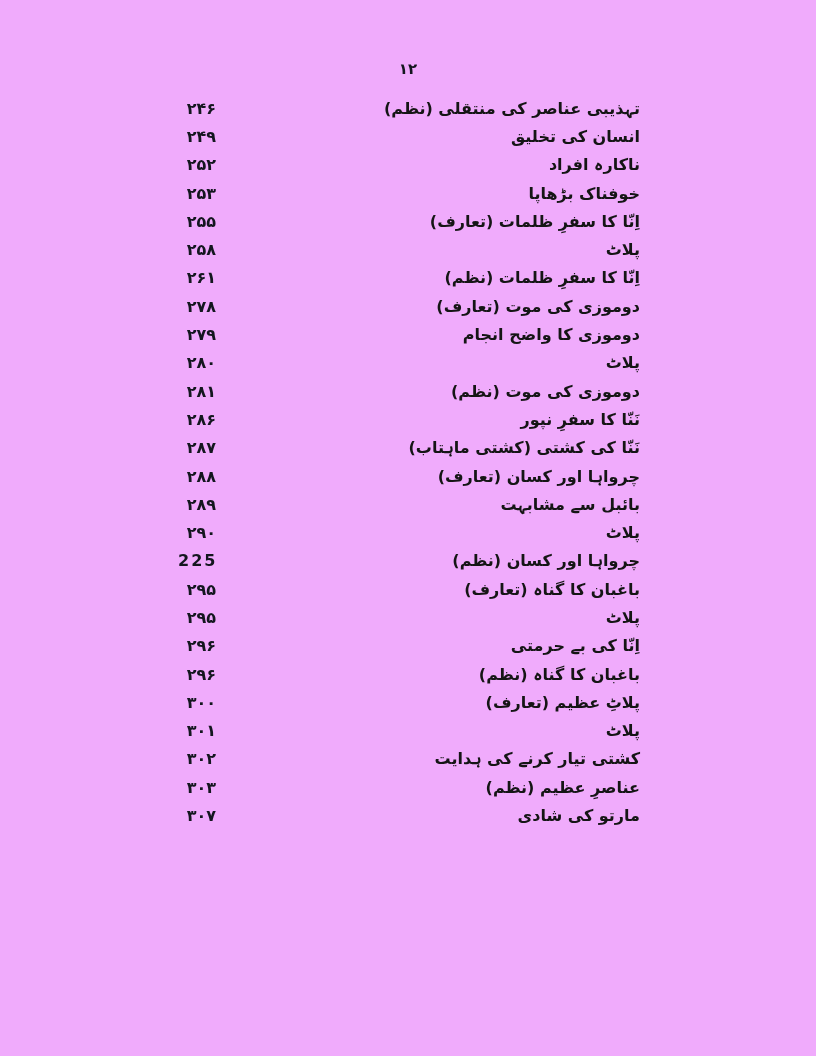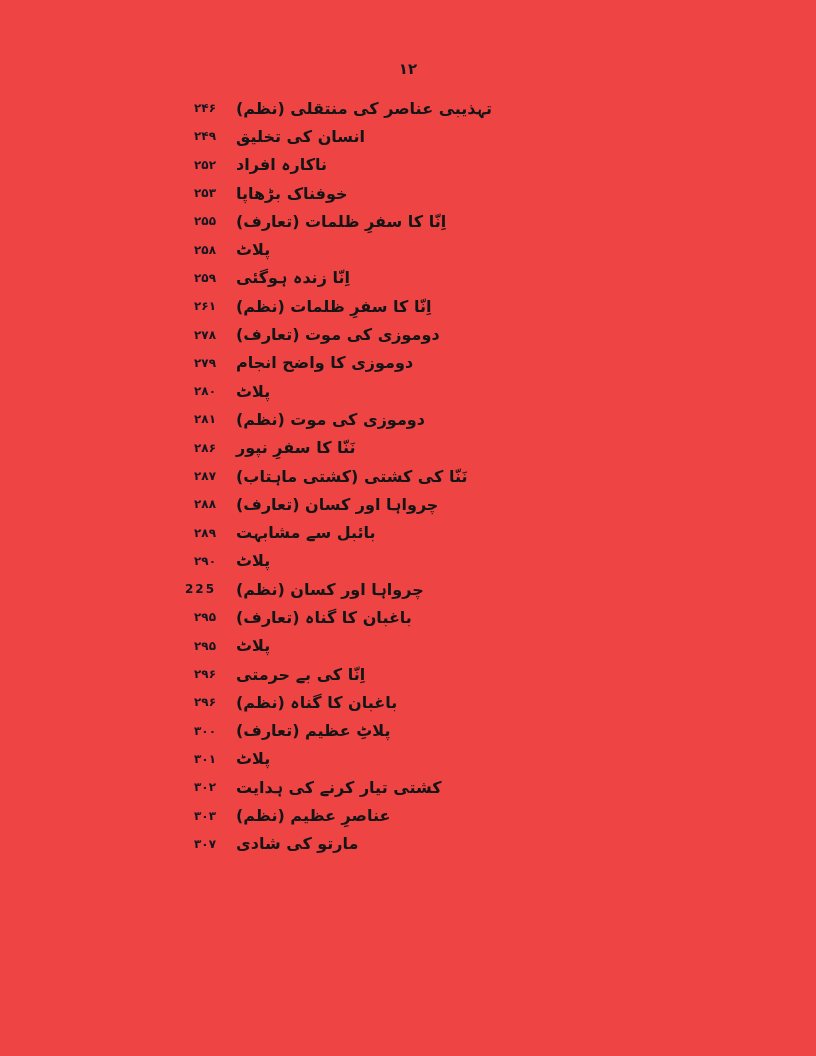--- a/index.html
+++ b/index.html
@@ -4,21 +4,21 @@
 <style>
   html, body {
     margin: 0;
     padding: 0;
     background: #ffffff;
   }
   .page {
     position: relative;
     width: 816px;
     height: 1056px;
-    background: #ef4444;
+    background: #f0abfc;
     color: #1b1b1b;
     font-family: "DejaVu Sans", sans-serif;
     overflow: hidden;
   }
   .page-number {
     position: absolute;
     top: 60px;
     left: 0;
     right: 0;
     text-align: center;
@@ -37,29 +37,29 @@
     flex-direction: row;
     justify-content: space-between;
     align-items: center;
     height: 28.3px;
   }
   .toc-page {
     flex: 0 0 auto;
     min-width: 38px;
     text-align: right;
     direction: ltr;
-    font-size: 12px;
+    font-size: 16px;
     font-weight: bold;
     letter-spacing: 2px;
     color: #14161f;
   }
   .toc-title {
     flex: 1 1 auto;
     direction: rtl;
-    text-align: left;
+    text-align: right;
     font-size: 16px;
     font-weight: 600;
     white-space: nowrap;
     padding-left: 20px;
     color: #151515;
   }
 </style>
 </head>
 <body>
 
@@ -91,24 +91,20 @@
     <span class="toc-page">۲۵۵</span>
     <span class="toc-title">اِنّا کا سفرِ ظلمات (تعارف)</span>
   </div>
 
 
   <div class="toc-row">
     <span class="toc-page">۲۵۸</span>
     <span class="toc-title">پلاٹ</span>
   </div>
 
-  <div class="toc-row">
-    <span class="toc-page">۲۵۹</span>
-    <span class="toc-title">اِنّا زندہ ہوگئی</span>
-  </div>
 
   <div class="toc-row">
     <span class="toc-page">۲۶۱</span>
     <span class="toc-title">اِنّا کا سفرِ ظلمات (نظم)</span>
   </div>
 
   <div class="toc-row">
     <span class="toc-page">۲۷۸</span>
     <span class="toc-title">دوموزی کی موت (تعارف)</span>
   </div>

